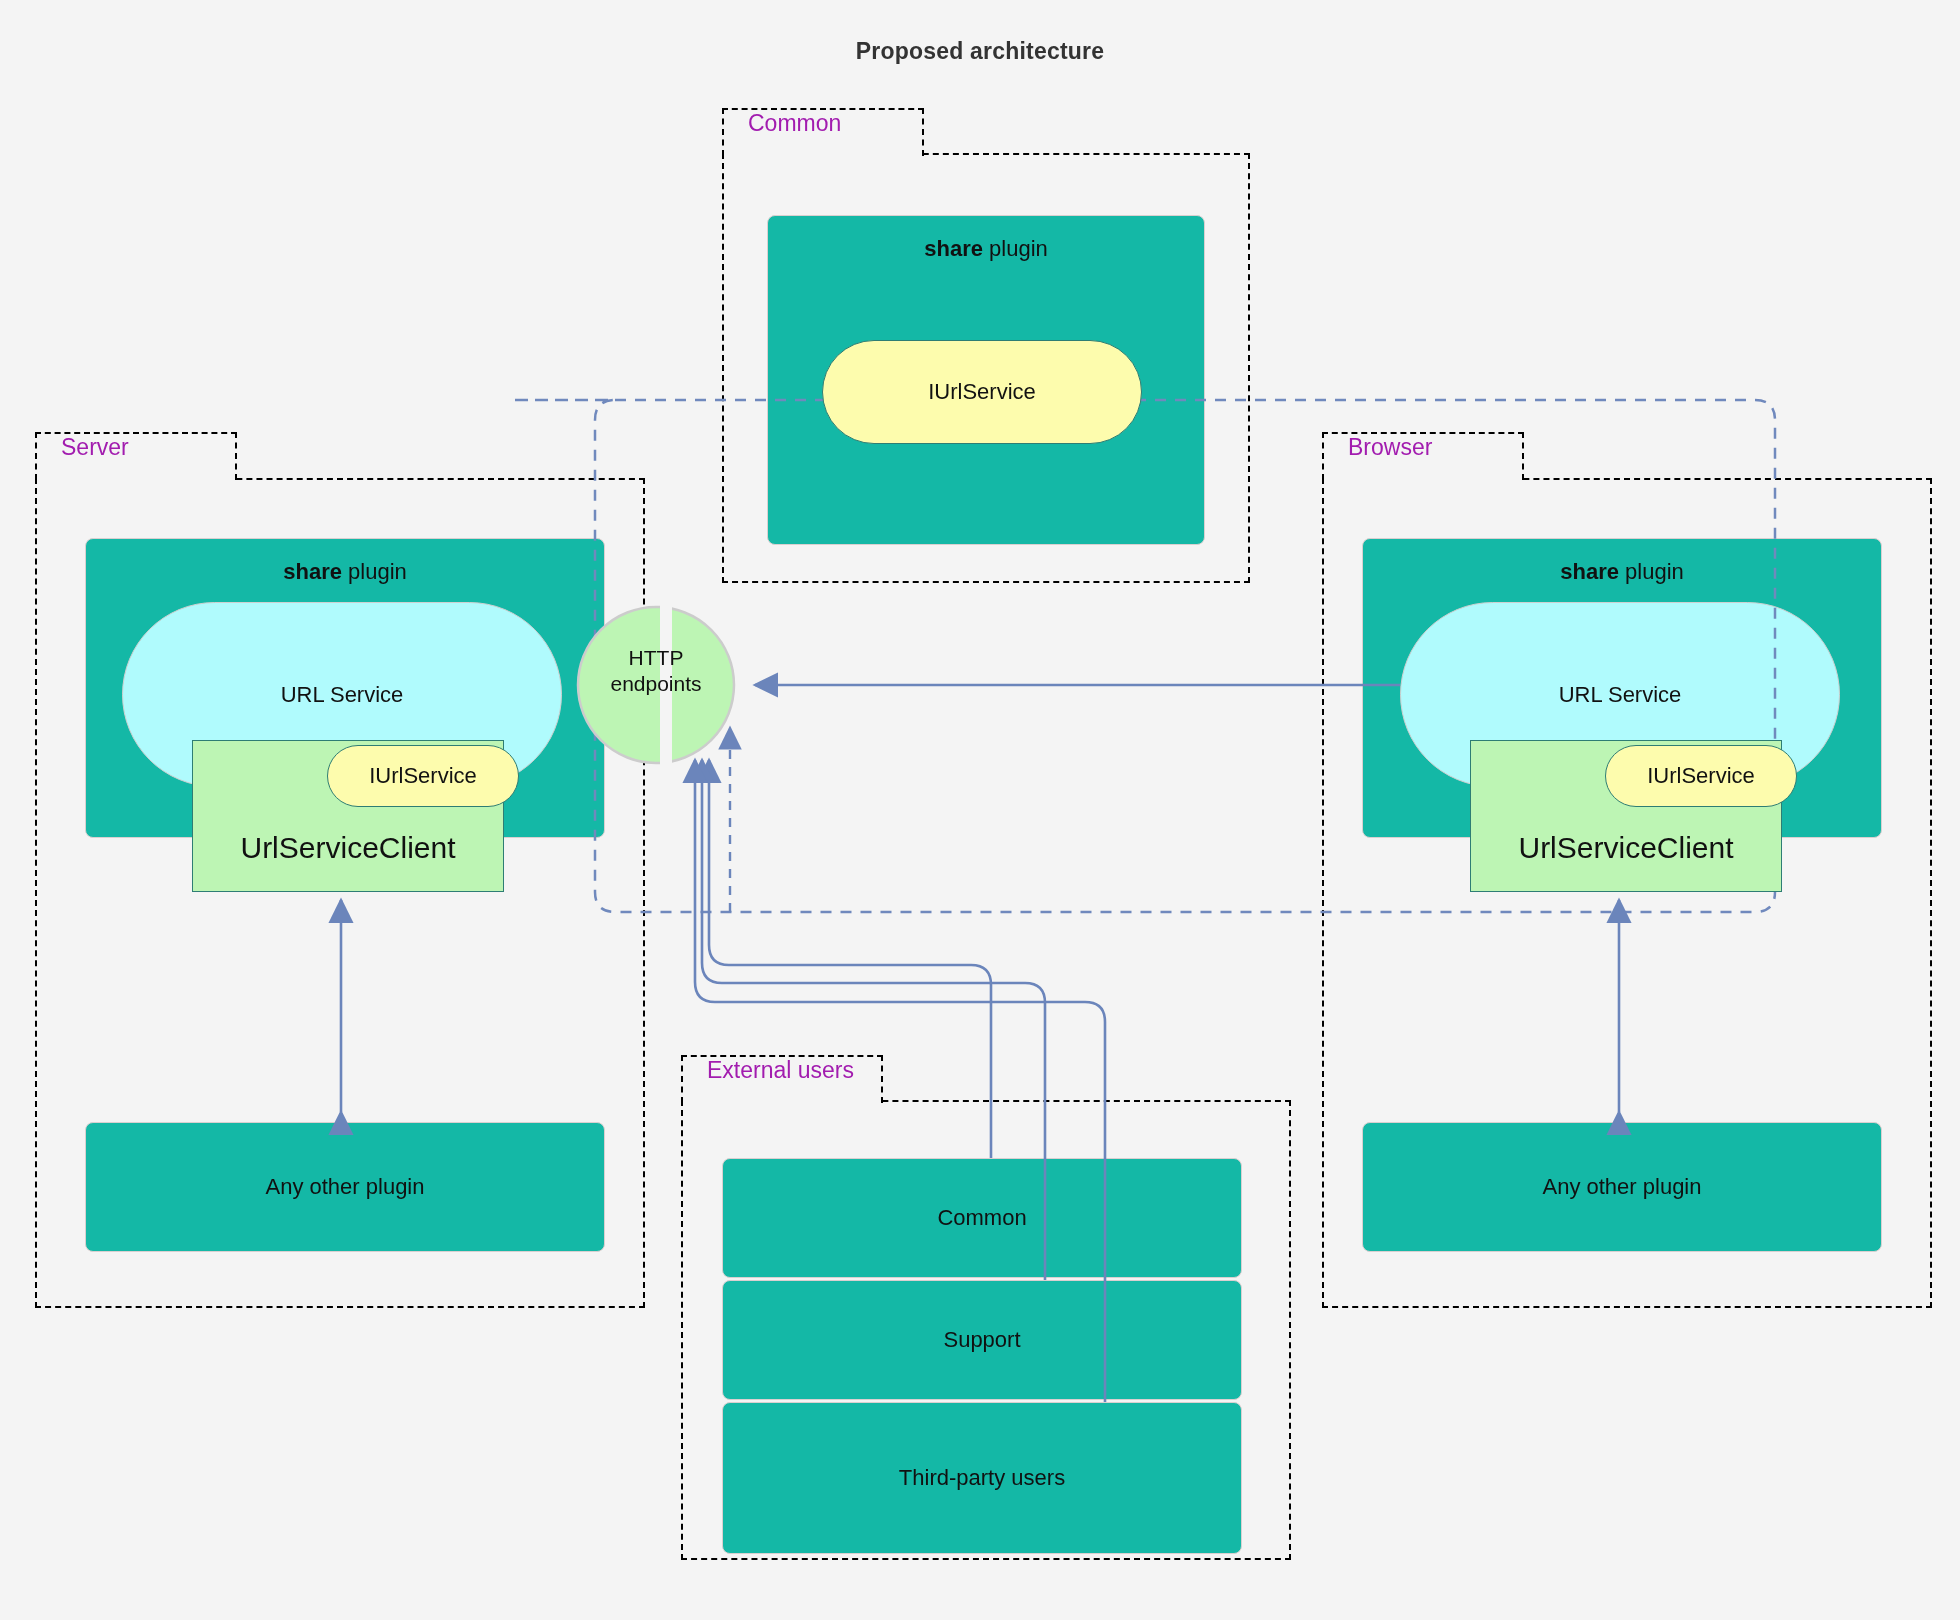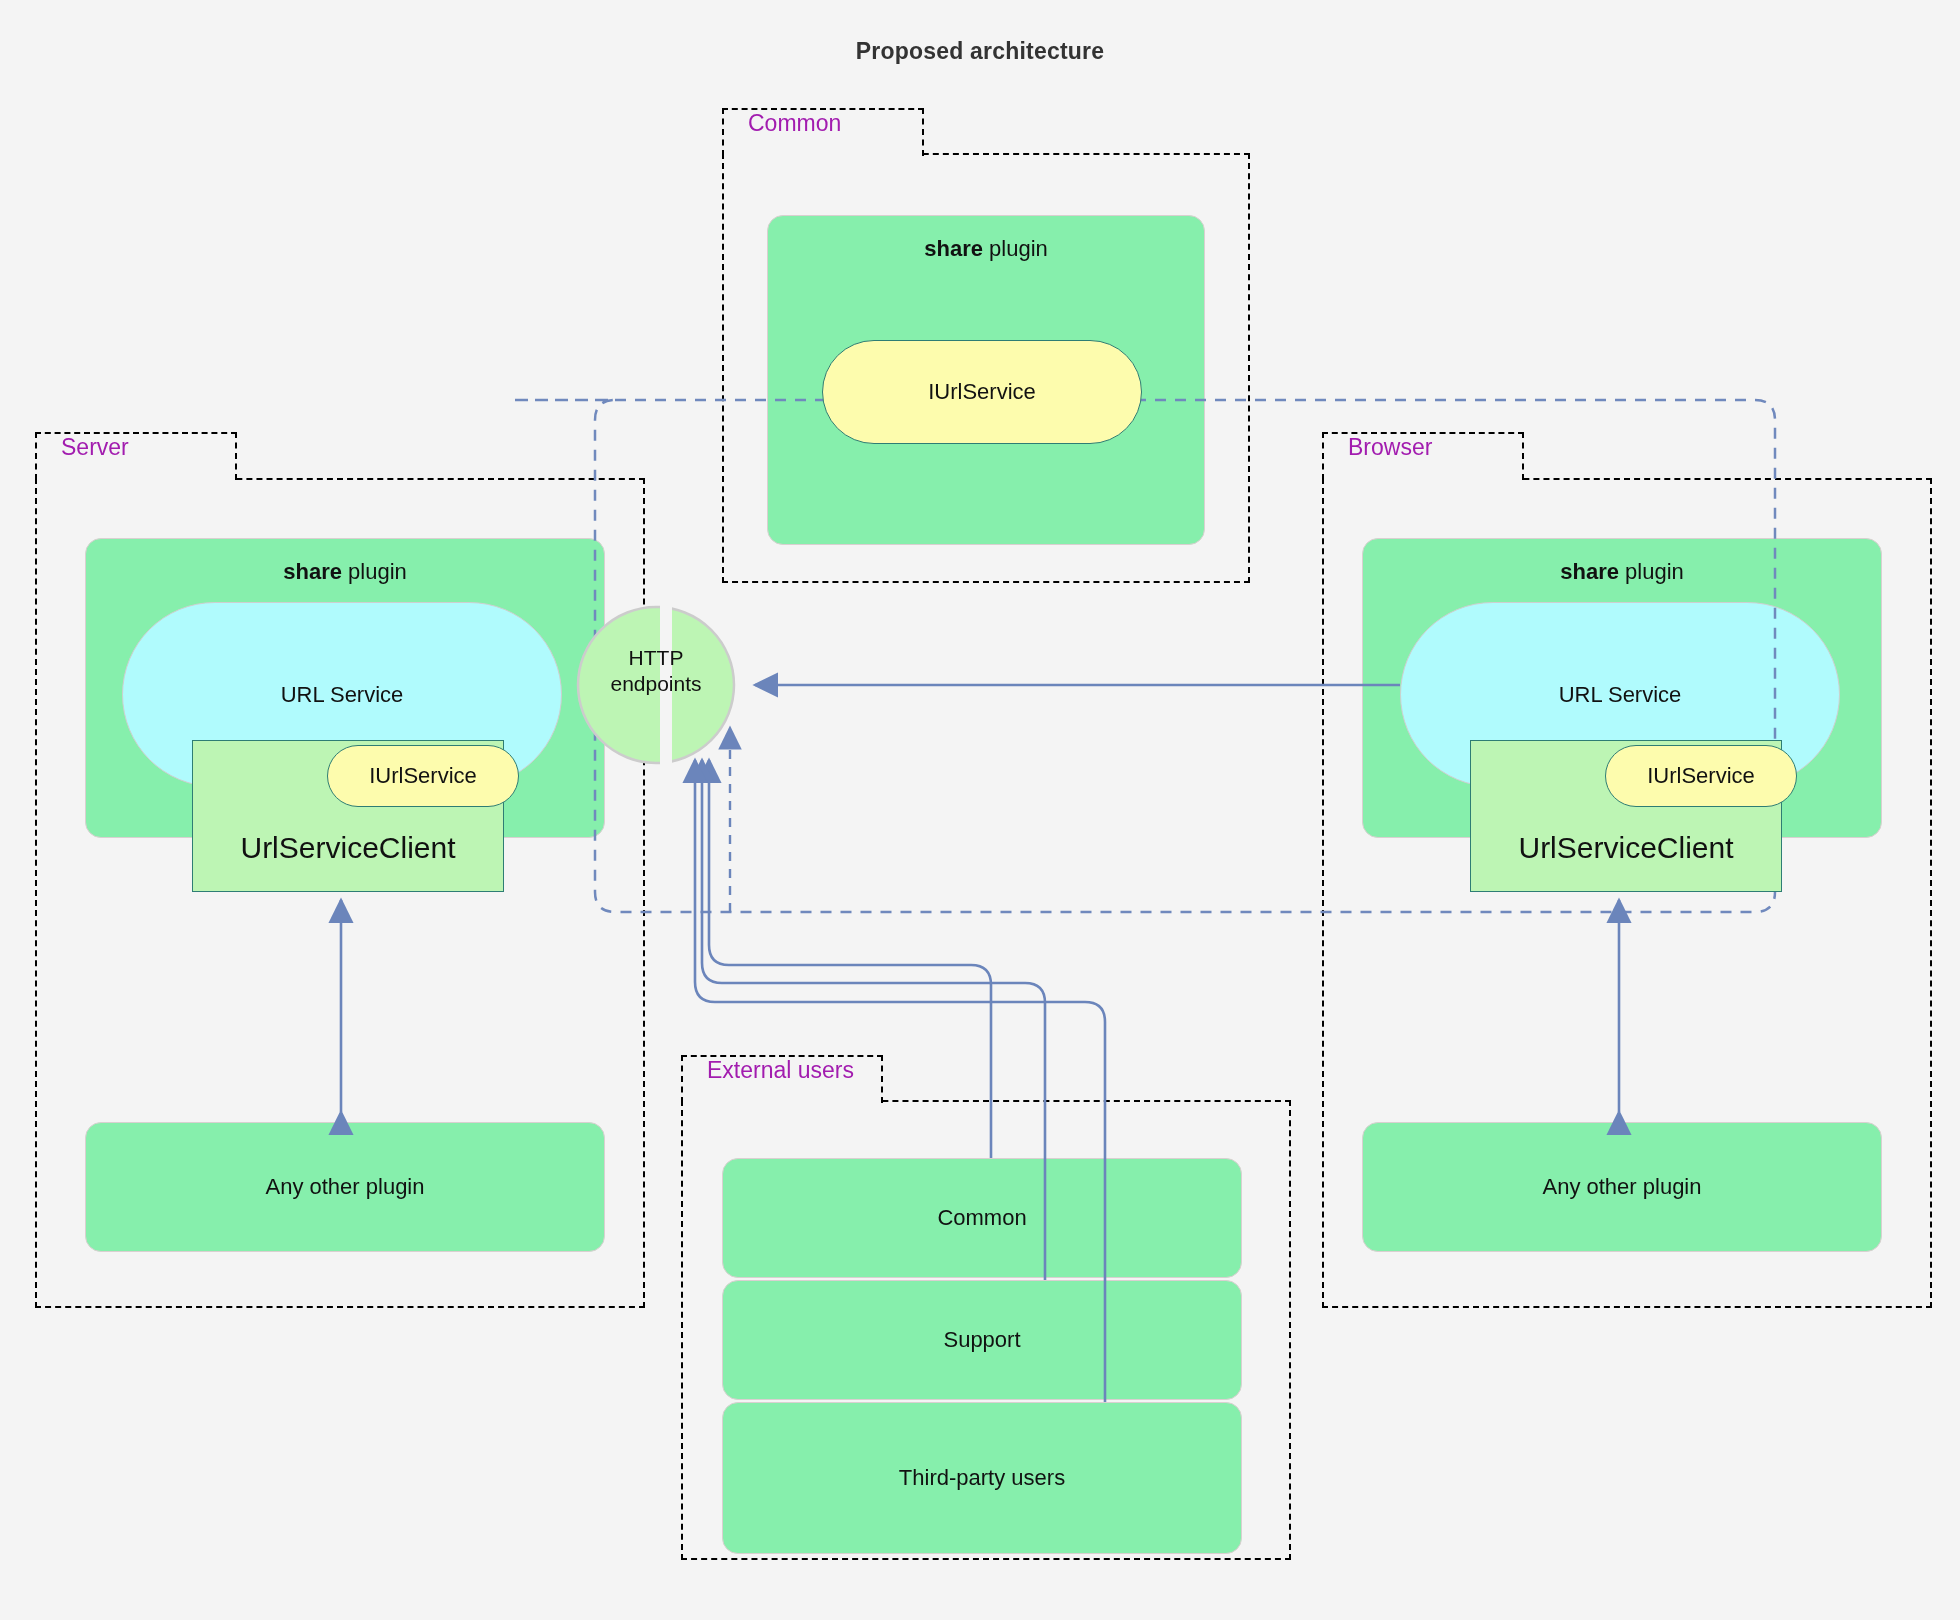--- a/index.html
+++ b/index.html
@@ -41,23 +41,23 @@
     align-items:flex-start;
     padding-left:24px;
     font-size:23px;
     color:#a21caf;
     z-index:3;
   }
 
   
   .pinkbox{
     position:absolute;
-    background:#86efac;
+    background:#14b8a6;
     border:1px solid #d9d0d0;
-    border-radius:16px;
+    border-radius:8px;
     box-sizing:border-box;
   }
   .pinkbox-title{
     position:absolute;
     left:0;right:0;top:20px;
     text-align:center;
     font-size:22px;
   }
   .pinkbox-title b{font-weight:bold;}
   .pinkbox-center{

